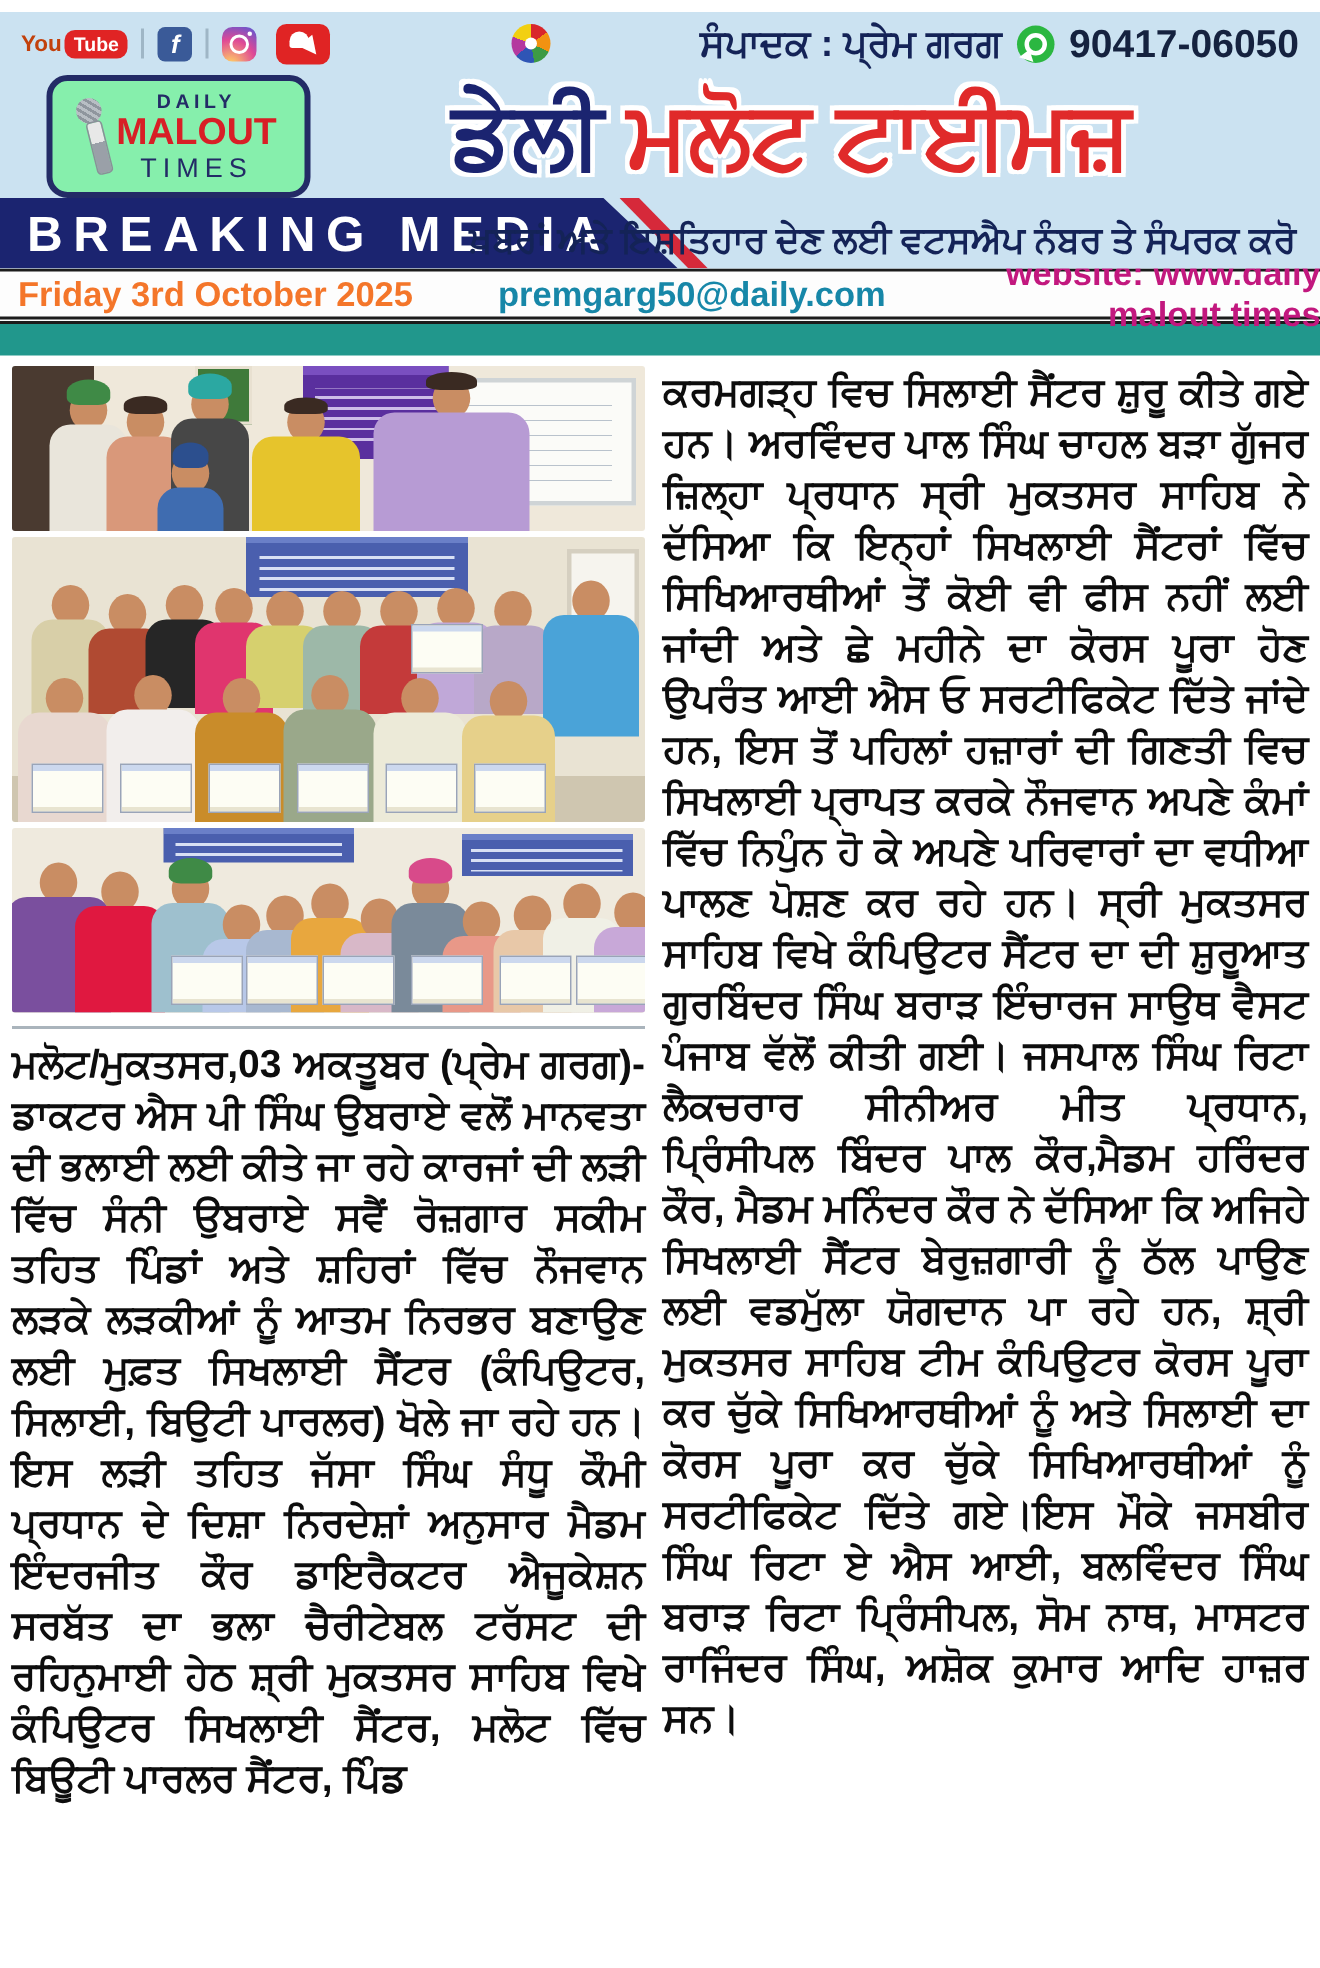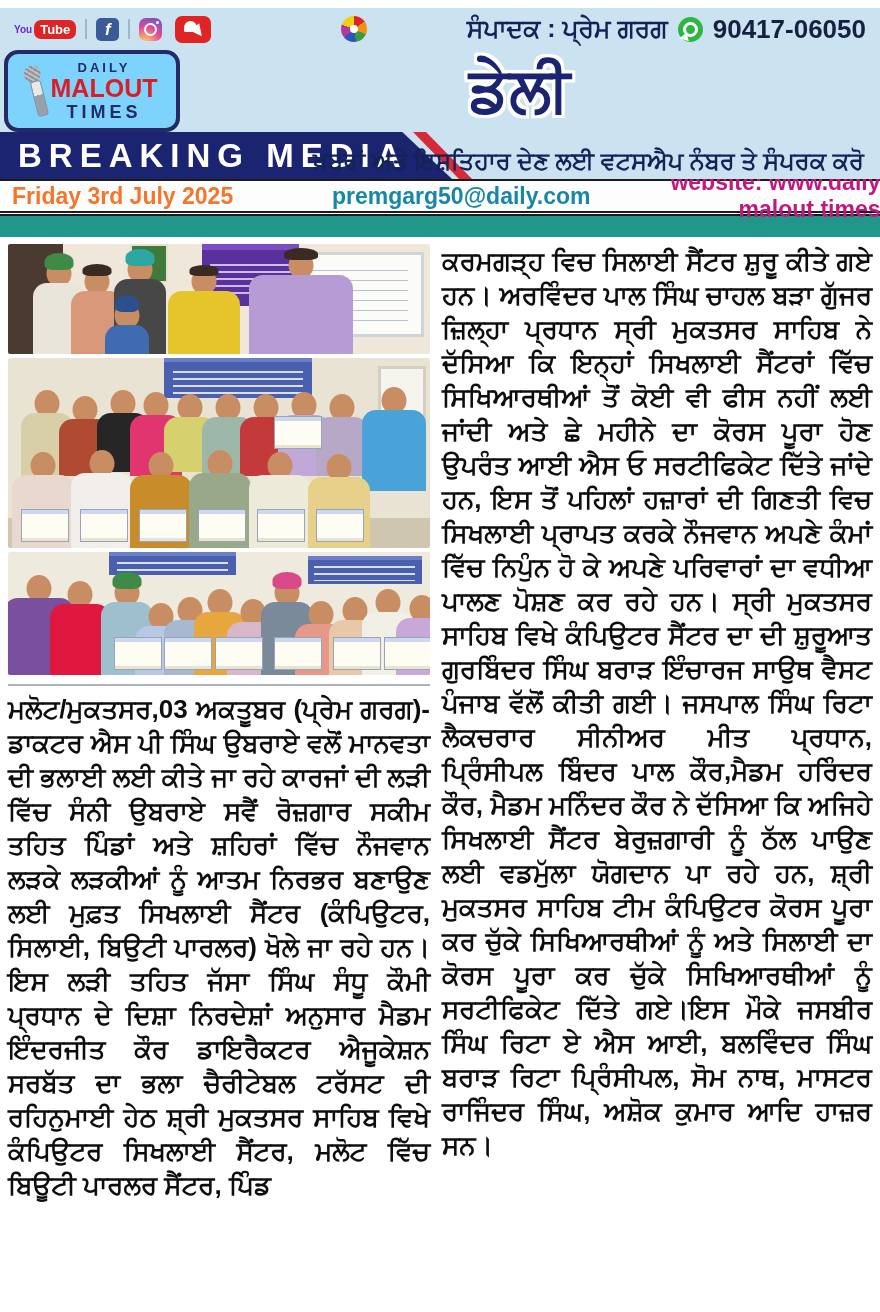--- a/index.html
+++ b/index.html
@@ -5,21 +5,21 @@
   html,body{margin:0;padding:0;}
   body{width:880px;height:1312px;background:#ffffff;overflow:hidden;
        font-family:"Liberation Sans","DejaVu Sans",sans-serif;color:#111;}
   .page{width:880px;height:1312px;position:relative;background:#fff;}
 
   
   header{background:#cbe2f1;margin-top:8px;position:relative;}
   .topbar{height:38px;display:flex;align-items:center;justify-content:space-between;padding:2px 14px 0 14px;}
   .social{display:flex;align-items:center;gap:9px;}
   .yt{display:flex;align-items:center;gap:2px;}
-  .yt b{color:#6d28d9;font-size:10px;font-weight:800;}
+  .yt b{color:#c2410c;font-size:15px;font-weight:800;}
   .tubebox{background:#e02424;color:#fff;border-radius:7px;padding:2px 6px;font-size:13px;font-weight:800;}
   .sep{width:2px;height:20px;background:#9fb6c6;}
   .fb{width:23px;height:23px;background:#3a5a98;border-radius:5px;color:#fff;font-weight:800;
       text-align:center;line-height:23px;font-size:17px;font-style:italic;}
   .ig{width:23px;height:23px;border-radius:7px;position:relative;
       background:radial-gradient(circle at 25% 110%,#fdc468 8%,#df4996 55%,#5158d8 100%);}
   .ig::before{content:"";position:absolute;inset:5px;border:2px solid #fff;border-radius:50%;}
   .ig::after{content:"";position:absolute;top:3px;right:3px;width:3px;height:3px;background:#fff;border-radius:50%;}
   .brand{font-size:23px;font-weight:800;letter-spacing:3px;color:#15151e;margin-left:6px;}
   .bell{position:relative;width:36px;height:27px;background:#e02424;border-radius:7px;margin-left:4px;}
@@ -32,31 +32,31 @@
   .flower::before{content:"";position:absolute;inset:9px;background:#fff;border-radius:50%;}
   .editor{font-size:25px;font-weight:800;color:#142357;}
   .wa{width:25px;height:25px;border-radius:50%;background:#2bb741;position:relative;}
   .wa::before{content:"";position:absolute;inset:5px;border:3px solid #fff;border-radius:50%;}
   .wa::after{content:"";position:absolute;left:3px;bottom:2px;width:0;height:0;
       border:5px solid transparent;border-bottom:7px solid #fff;transform:rotate(18deg);}
   .phone{font-size:26px;font-weight:800;color:#15223f;}
 
   
   .mastrow{height:84px;position:relative;}
-  .logo{position:absolute;left:4px;top:2px;width:168px;height:74px;background:#7dd3fc;
+  .logo{position:absolute;left:31px;top:2px;width:168px;height:74px;background:#86efac;
         border:4px solid #232b66;border-radius:14px;display:flex;align-items:center;justify-content:center;gap:6px;}
   .mic{width:18px;height:52px;position:relative;transform:rotate(-14deg);}
   .mic::before{content:"";position:absolute;top:0;left:1px;width:17px;height:17px;border-radius:50%;
         background:repeating-linear-gradient(45deg,#8f969e 0 2px,#b8bec4 2px 4px);}
   .mic::after{content:"";position:absolute;top:16px;left:5px;width:9px;height:34px;
         background:linear-gradient(#e8e8e8 0 40%,#9aa0a8 40%);border:1px solid #8a9098;border-radius:3px;}
   .logotxt{text-align:center;line-height:1;}
   .lg1{font-size:13px;font-weight:800;letter-spacing:3px;color:#232b66;}
   .lg2{font-size:25px;font-weight:900;color:#d81f26;margin:2px 0;}
-  .lg3{font-size:18px;font-weight:700;letter-spacing:4px;color:#232b66;}
+  .lg3{font-size:18px;font-weight:400;letter-spacing:4px;color:#232b66;}
   .ptitle{position:absolute;left:195px;right:20px;top:0;height:84px;display:flex;align-items:center;justify-content:center;
         font-size:62px;font-weight:900;white-space:nowrap;
         text-shadow:-3px -3px 0 #fff,3px -3px 0 #fff,-3px 3px 0 #fff,3px 3px 0 #fff,0 -3px 0 #fff,0 3px 0 #fff,-3px 0 0 #fff,3px 0 0 #fff;}
   .t1{color:#1b2470;margin-right:16px;}
   .t2{color:#e02a2a;}
 
   
   .breakrow{height:47px;position:relative;}
   .bnews{position:absolute;left:0;top:0;width:452px;height:47px;background:#1b2470;
         clip-path:polygon(0 0,89% 0,100% 100%,0 100%);
@@ -144,32 +144,33 @@
       <div class="logo">
         <span class="mic"></span>
         <span class="logotxt">
           <div class="lg1">DAILY</div>
           <div class="lg2">MALOUT</div>
           <div class="lg3">TIMES</div>
         </span>
       </div>
       <div class="ptitle">
         <span class="t1">ਡੇਲੀ</span>
+        <span class="t2">ਮਲੋਟ ਟਾਈਮਜ਼</span>
       </div>
     </div>
 
     <div class="breakrow">
       <div class="bnews">BREAKING MEDIA</div>
       <div class="redslash"></div>
       <div class="tagline">ਖ਼ਬਰਾਂ ਅਤੇ ਇਸ਼ਤਿਹਾਰ ਦੇਣ ਲਈ ਵਟਸਐਪ ਨੰਬਰ ਤੇ ਸੰਪਰਕ ਕਰੋ</div>
     </div>
   </header>
 
   <div class="dateline">
-    <span class="dl-date">Friday 3rd July 2025</span>
+    <span class="dl-date">Friday 3rd October 2025</span>
     <span class="dl-email">premgarg50@daily.com</span>
     <span class="dl-web">website: www.daily malout times</span>
   </div>
 
   <main>
     <div class="tealbar"></div>
 
     <div class="cols">
       <div class="colL">
 

